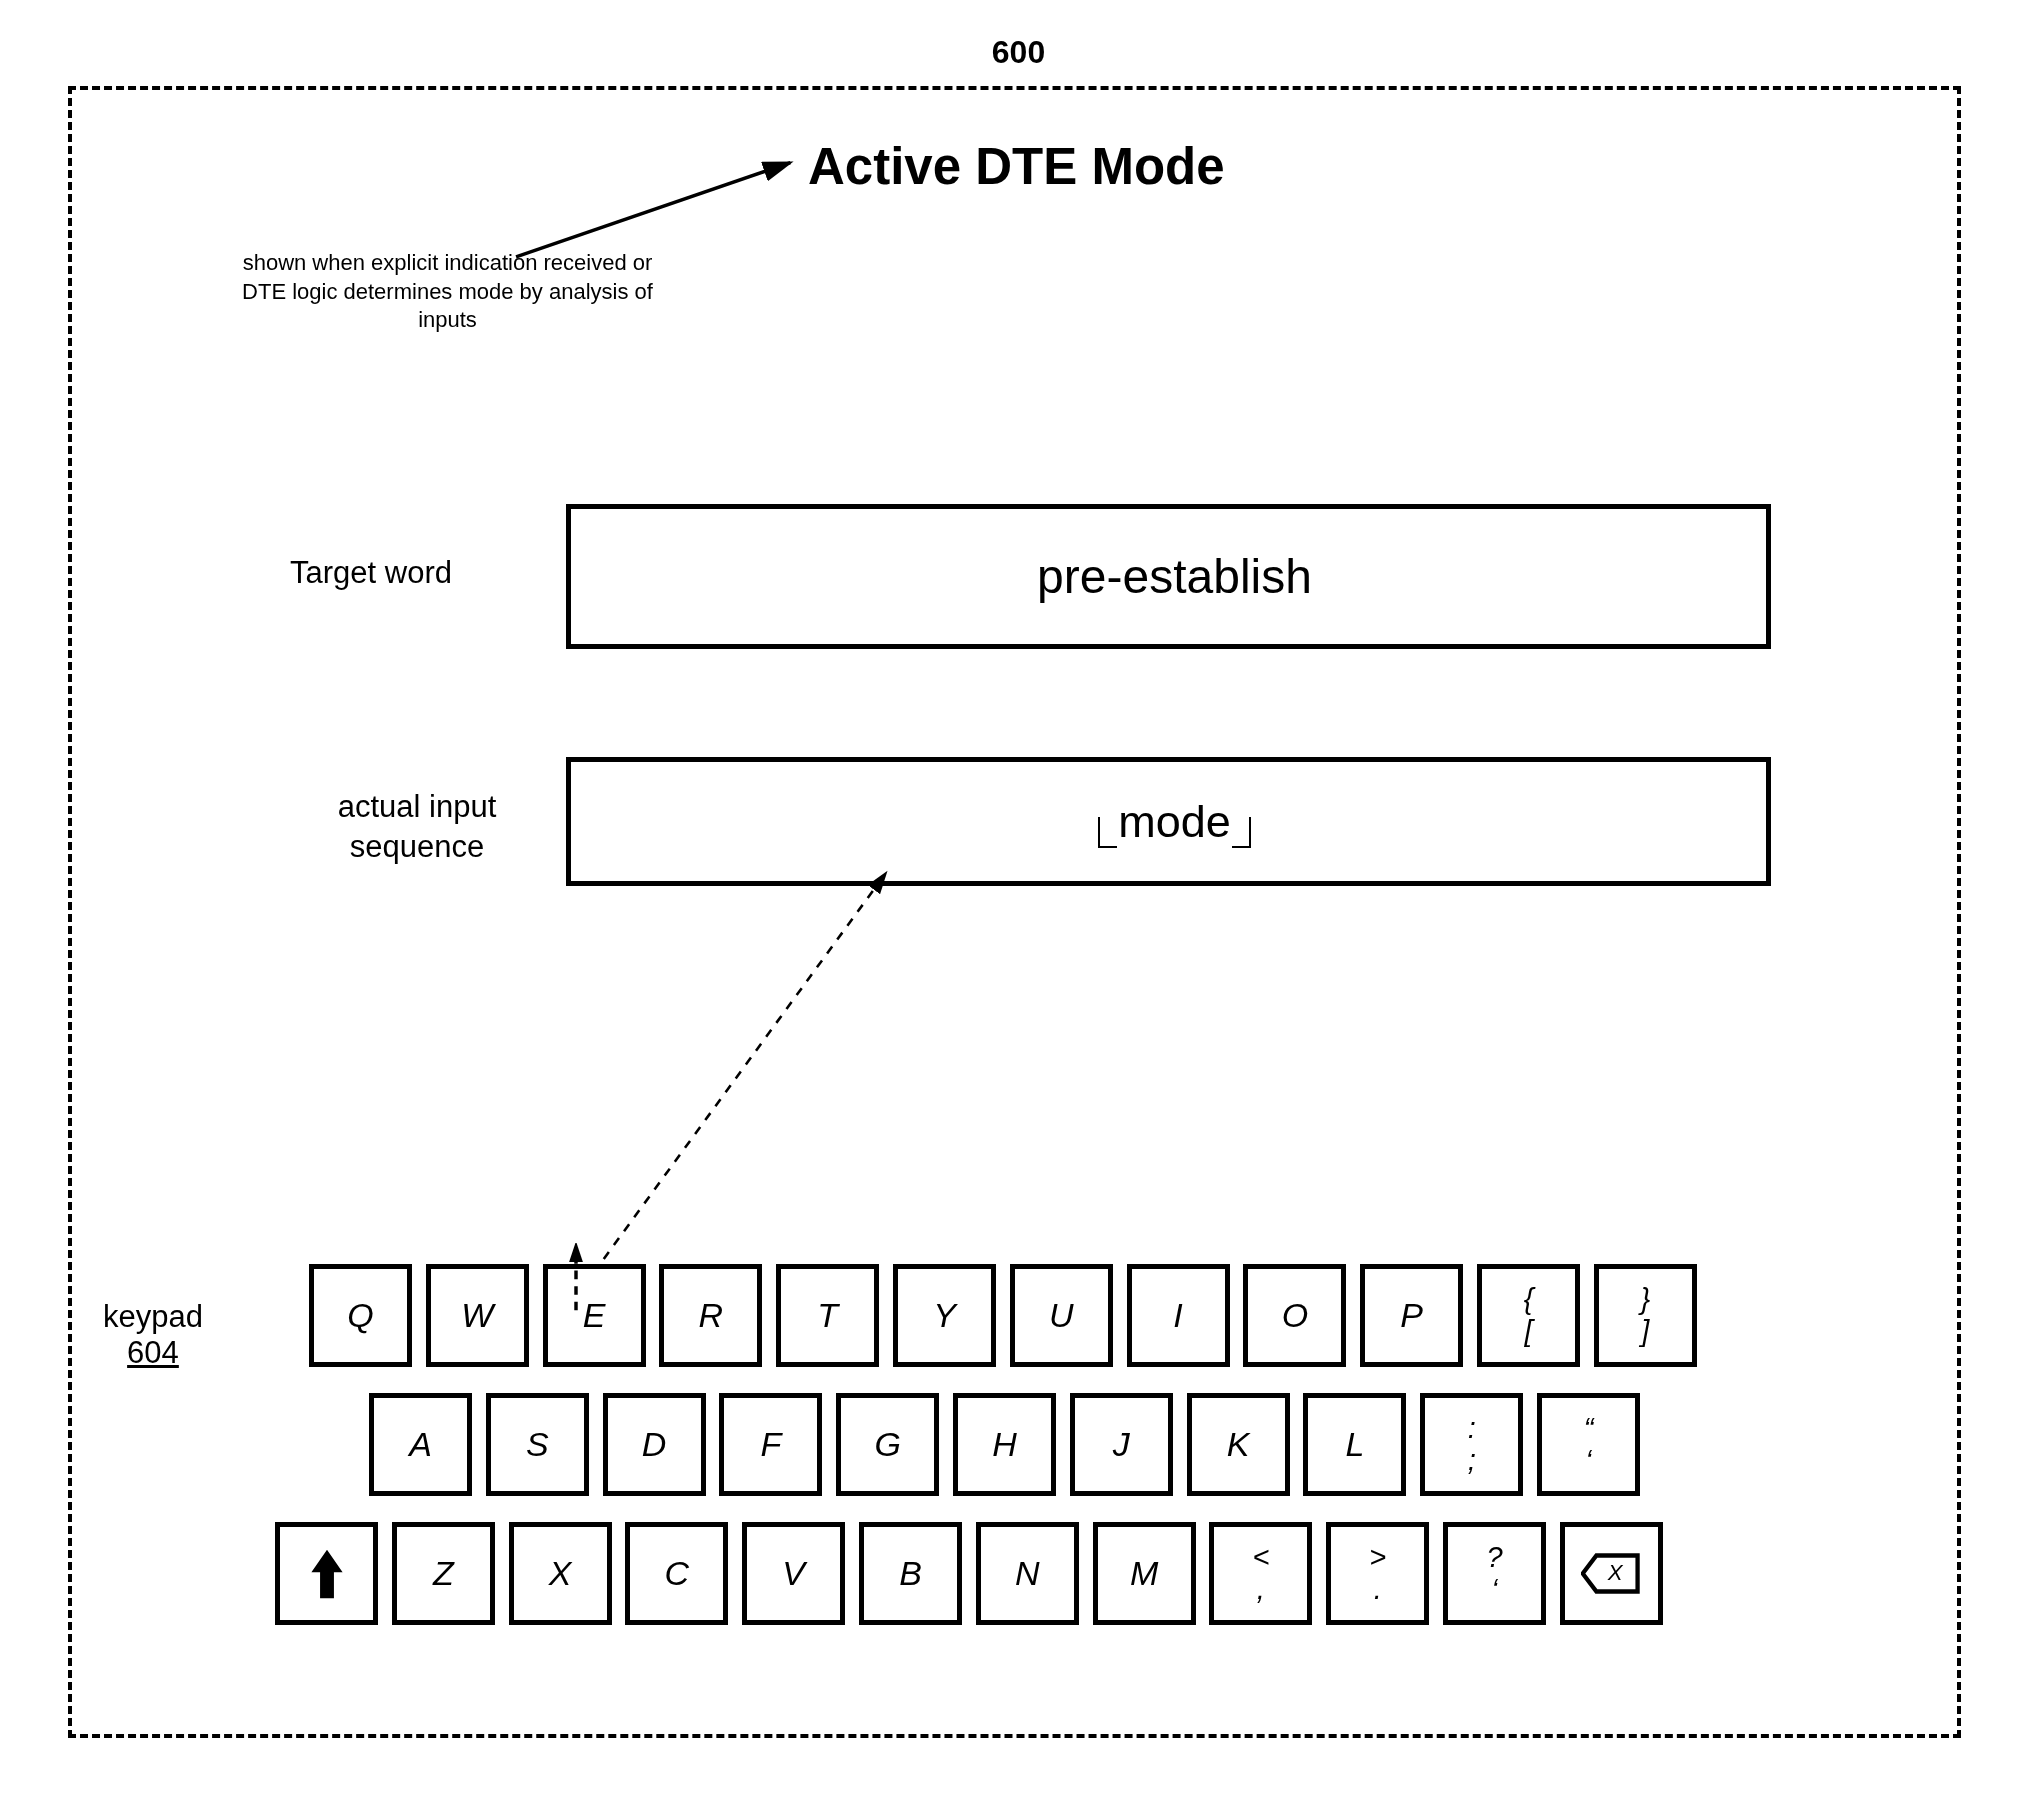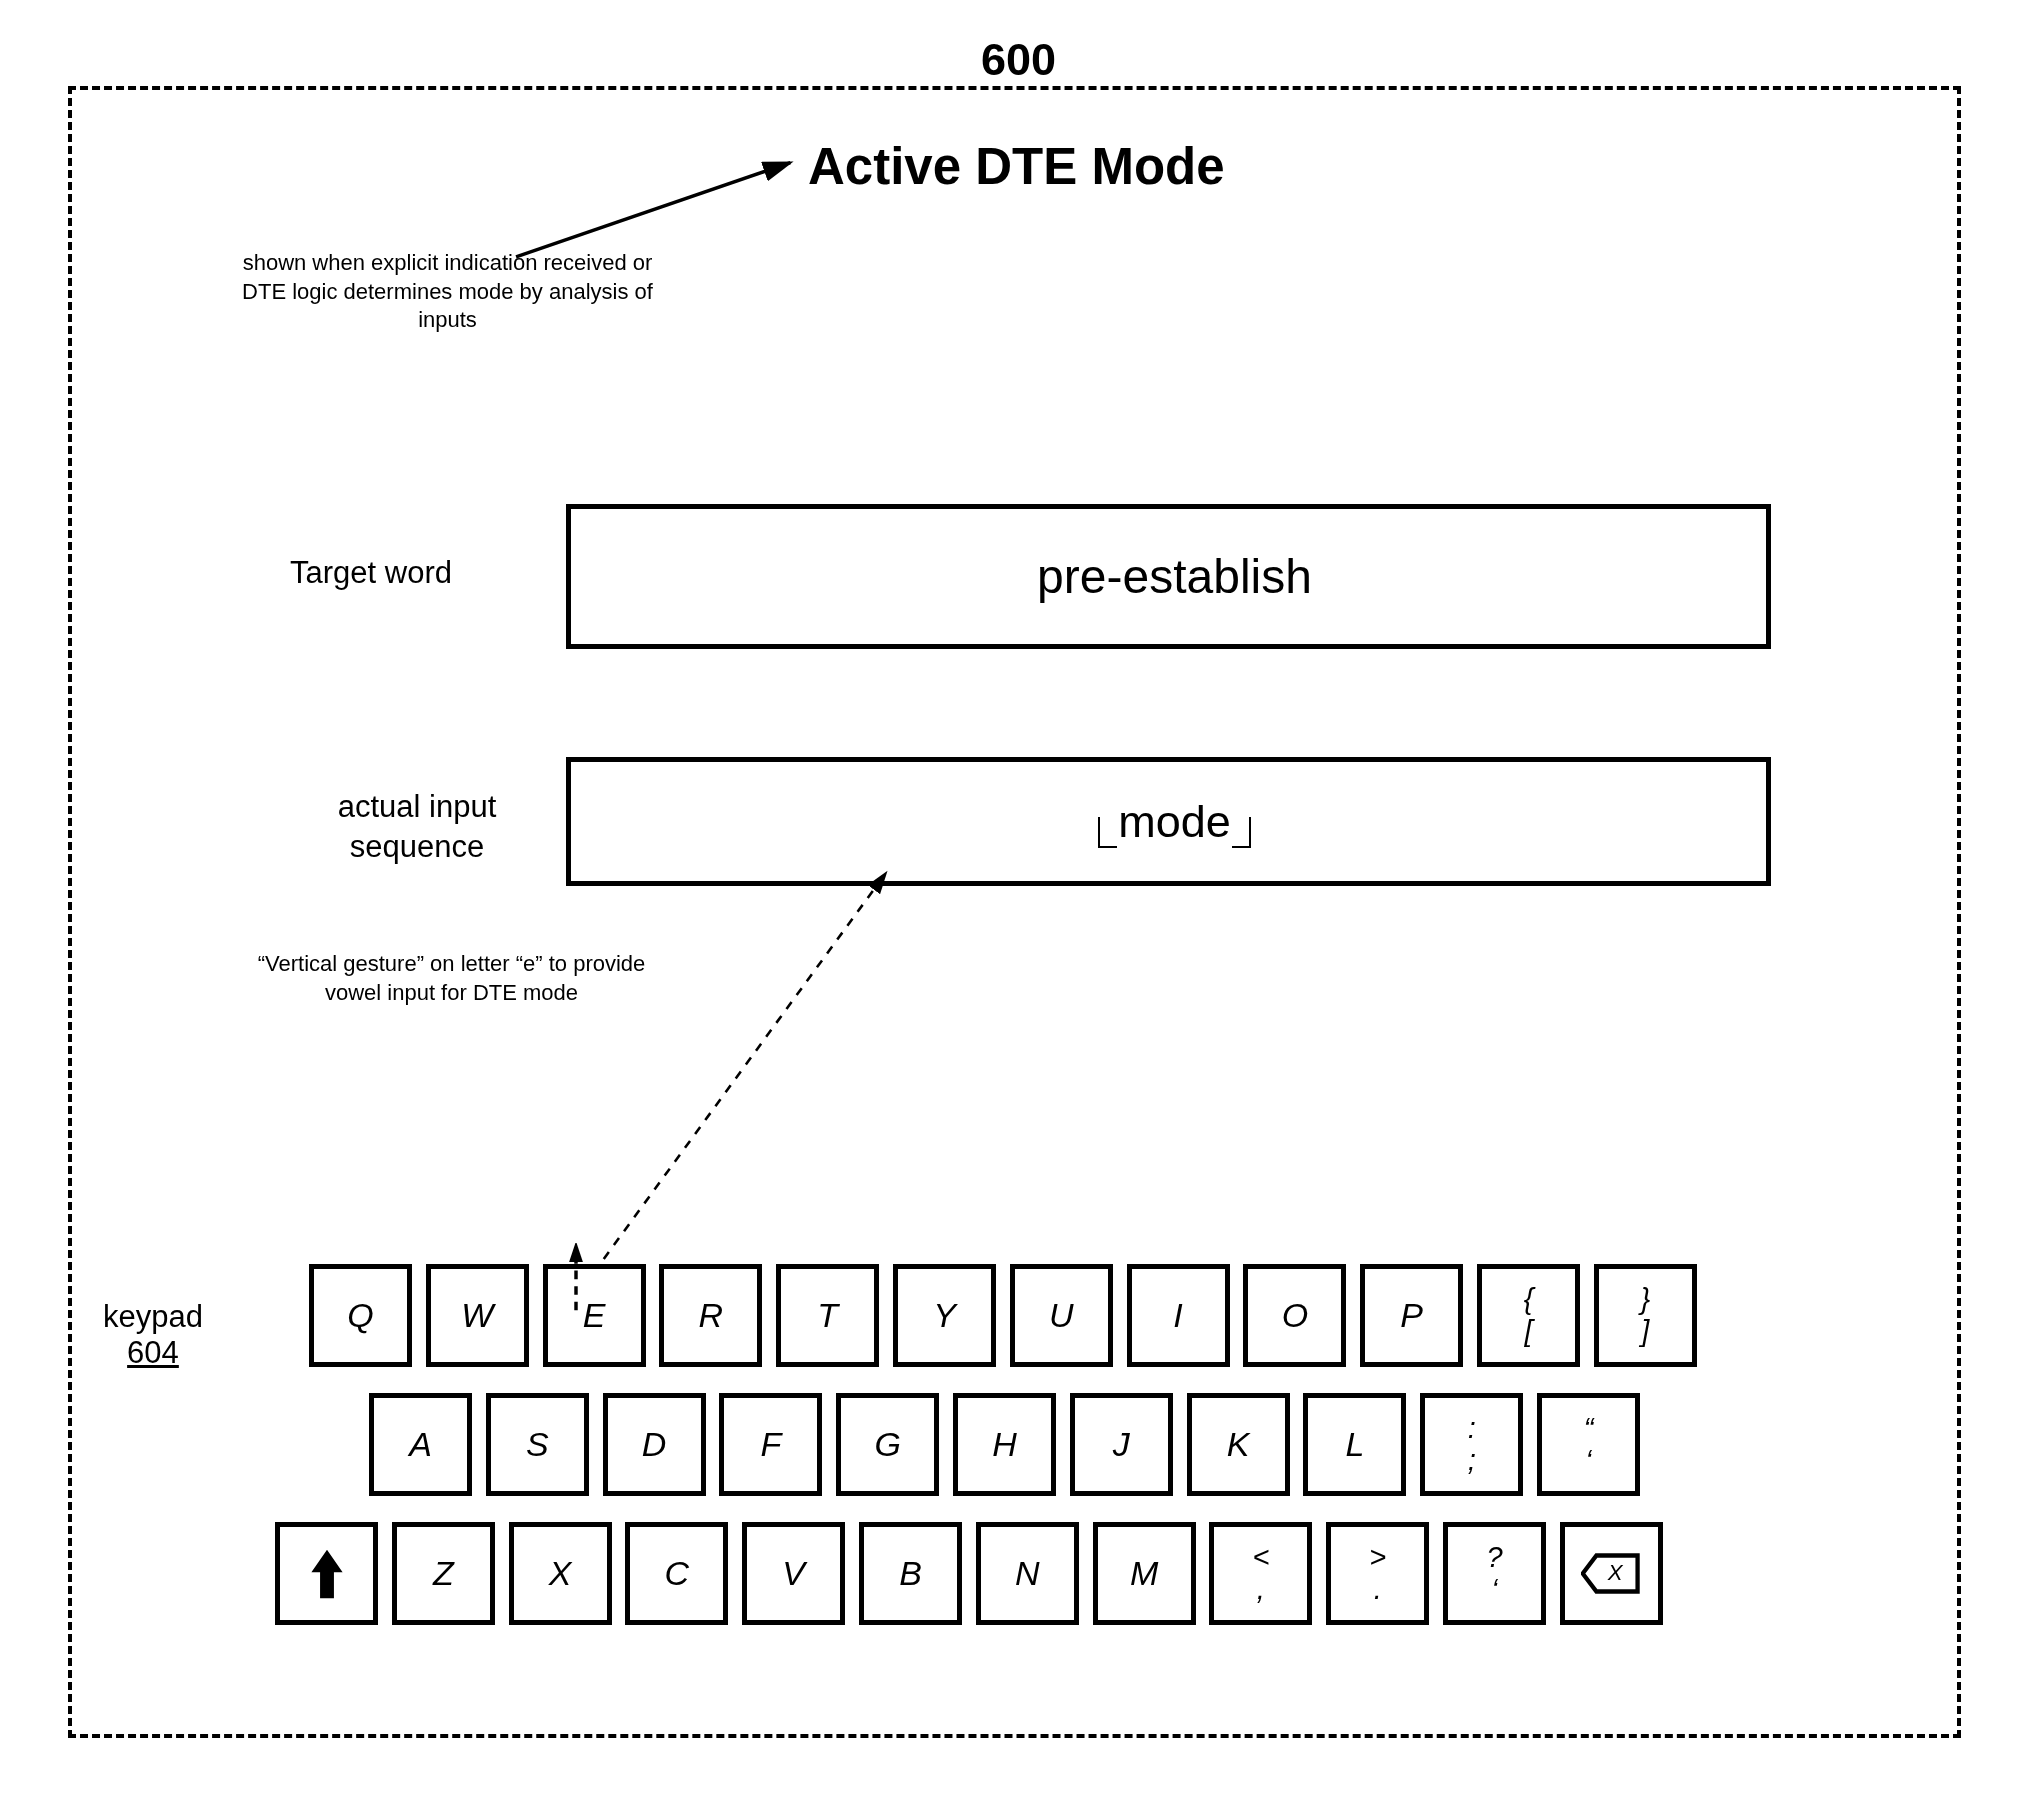--- a/index.html
+++ b/index.html
@@ -13,21 +13,21 @@
   .canvas {
     position: relative;
     width: 1969px;
     height: 1726px;
   }
   .figure-num {
     position: absolute;
     top: 0;
     left: 50%;
     transform: translateX(-50%);
-    font-size: 45px;
+    font-size: 32px;
     font-weight: bold;
   }
   .dashed-frame {
     position: absolute;
     top: 52px;
     left: 34px;
     width: 1893px;
     height: 1652px;
     border: 4.3px dashed #000;
   }
@@ -140,21 +140,20 @@
   <div class="label label-target">Target word</div>
   <div class="box box-target">
     <span>pre-establish</span>
   </div>
 
   <div class="label label-input">actual input sequence</div>
   <div class="box box-input">
     <span class="input-inner">mode</span>
   </div>
 
-  <div class="note note-gesture">“Vertical gesture” on letter “e” to provide vowel input for DTE mode</div>
 
   <svg style="position:absolute; top:830px; left:551px;" width="344" height="422" viewBox="0 0 400 490">
     <defs>
       <marker id="ah2" markerWidth="10" markerHeight="10" refX="8" refY="3" orient="auto">
         <path d="M0,0 L0,6 L9,3 z" fill="#000"></path>
       </marker>
     </defs>
     <line x1="10" y1="475" x2="350" y2="10" stroke="#000" stroke-width="3" stroke-dasharray="10 10" marker-end="url(#ah2)"></line>
   </svg>
 

